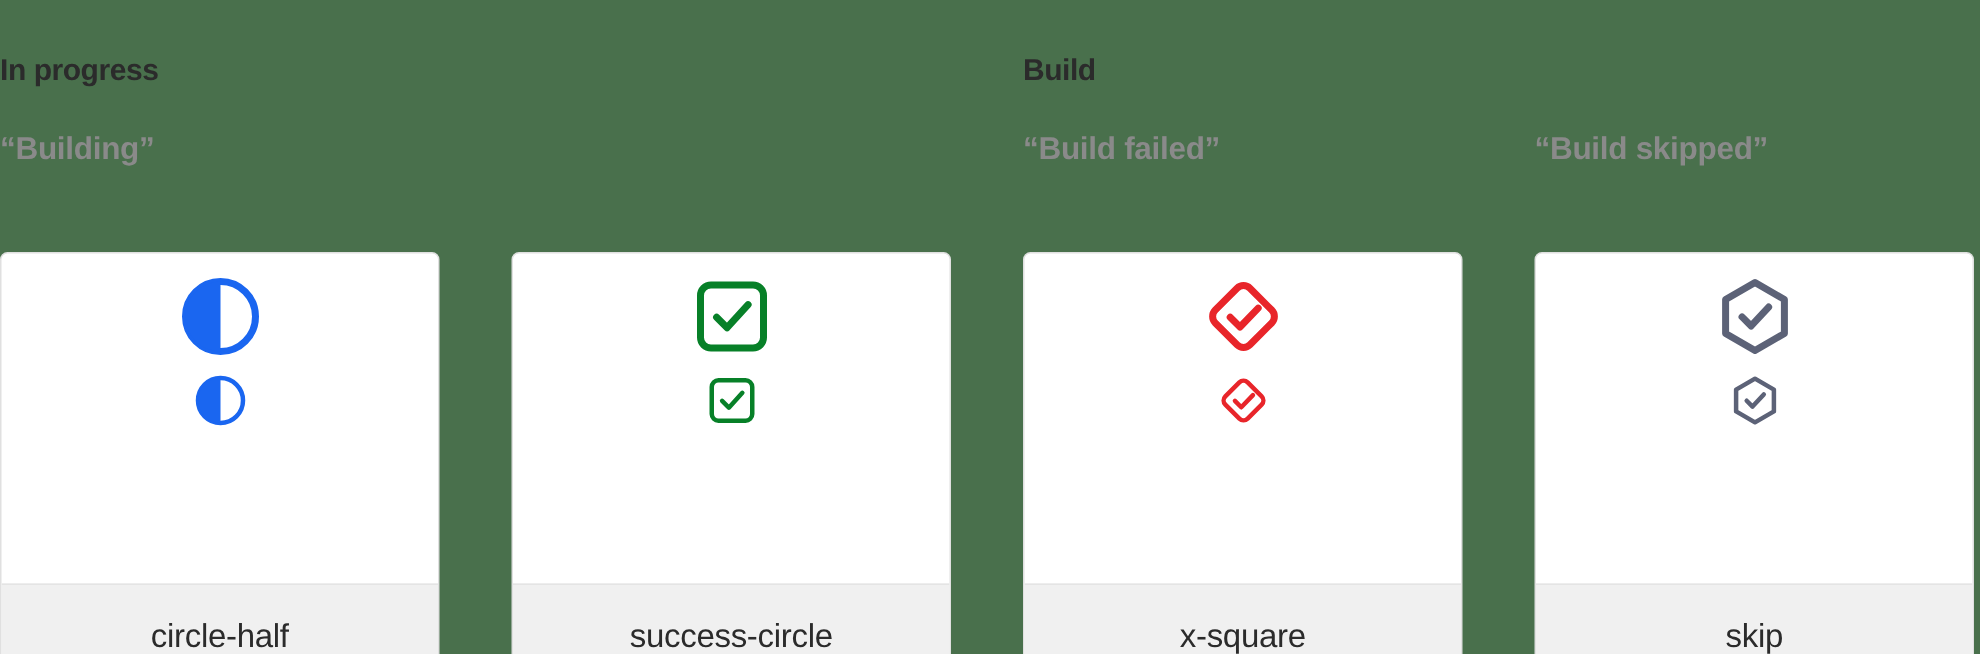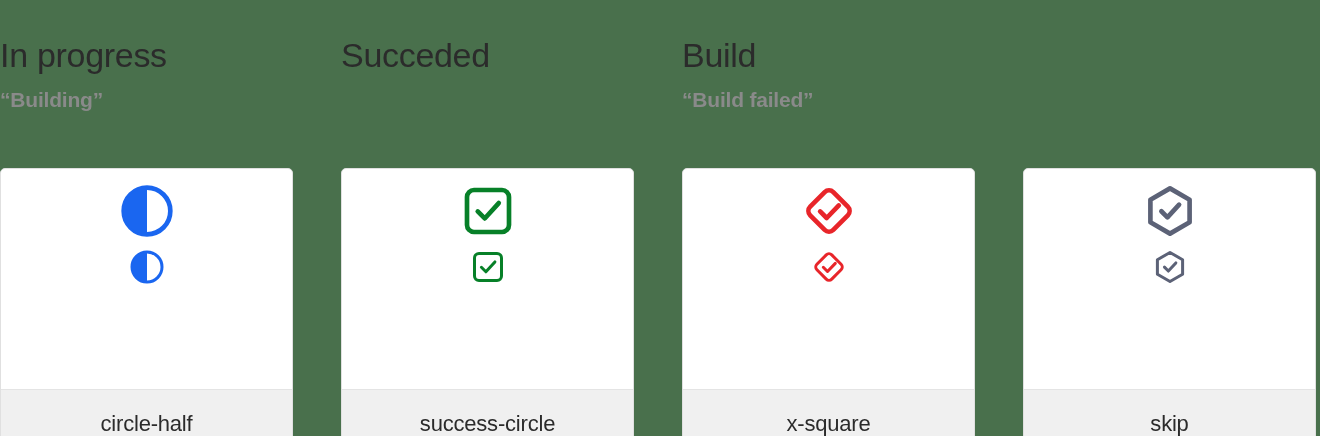--- a/index.html
+++ b/index.html
@@ -19,22 +19,22 @@
     display: grid;
     grid-template-columns: repeat(4, 293px);
     column-gap: 48px;
   }
   .col { position: relative; }
 
   .heading {
     position: absolute;
     top: 36px;
     left: 0;
-    font-size: 34px;
-    font-weight: normal;
+    font-size: 20px;
+    font-weight: bold;
     color: #2b2b2b;
     letter-spacing: -0.3px;
     white-space: nowrap;
   }
   .subheading {
     position: absolute;
     top: 88px;
     left: 0;
     font-size: 21px;
     font-weight: bold;
@@ -113,21 +113,20 @@
           </svg>
         </div>
       </div>
       <div class="card-footer">
         <span class="label">circle-half</span>
       </div>
     </div>
   </div>
 
   <div class="col">
-    <div class="heading">Succeded</div>
     <div class="card">
       <div class="card-body">
         <div class="icon-slot large">
           <svg viewBox="0 0 24 24" aria-hidden="true">
             <rect x="3" y="3" width="18" height="18" rx="3" ry="3" fill="none" stroke="#078028" stroke-width="2"></rect>
             <path d="M7.6 12.2 L10.6 15.2 L16.6 8.6" fill="none" stroke="#078028" stroke-width="2" stroke-linecap="round" stroke-linejoin="round"></path>
           </svg>
         </div>
         <div class="icon-slot small">
           <svg viewBox="0 0 24 24" aria-hidden="true">
@@ -164,20 +163,21 @@
           </svg>
         </div>
       </div>
       <div class="card-footer">
         <span class="label">x-square</span>
       </div>
     </div>
   </div>
 
   <div class="col">
+    <div class="subheading">“Build skipped”</div>
     <div class="card">
       <div class="card-body">
         <div class="icon-slot large">
           <svg viewBox="0 0 24 24" aria-hidden="true">
             <path d="M12 2.3 L20.4 7.15 L20.4 16.85 L12 21.7 L3.6 16.85 L3.6 7.15 Z" fill="none" stroke="#5c6277" stroke-width="2" stroke-linejoin="round"></path>
             <path d="M8.3 12.1 L10.9 14.7 L15.9 9.3" fill="none" stroke="#5c6277" stroke-width="2" stroke-linecap="round" stroke-linejoin="round"></path>
           </svg>
         </div>
         <div class="icon-slot small">
           <svg viewBox="0 0 24 24" aria-hidden="true">

